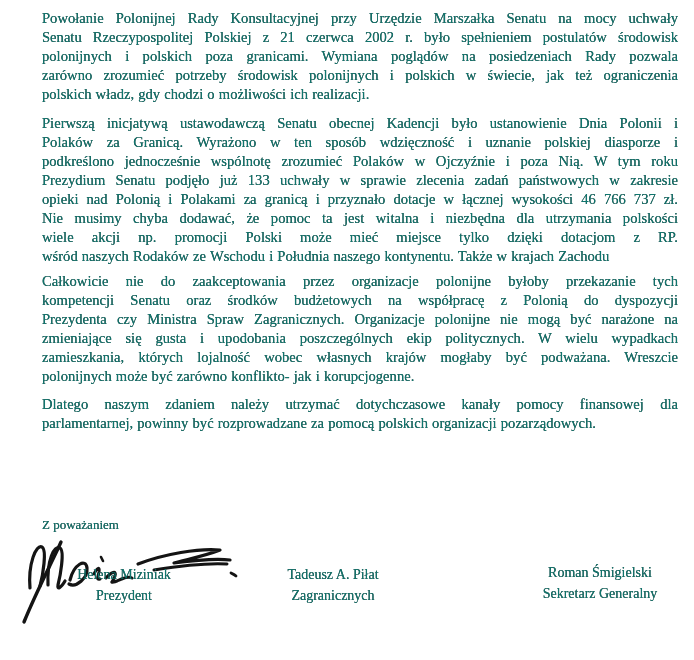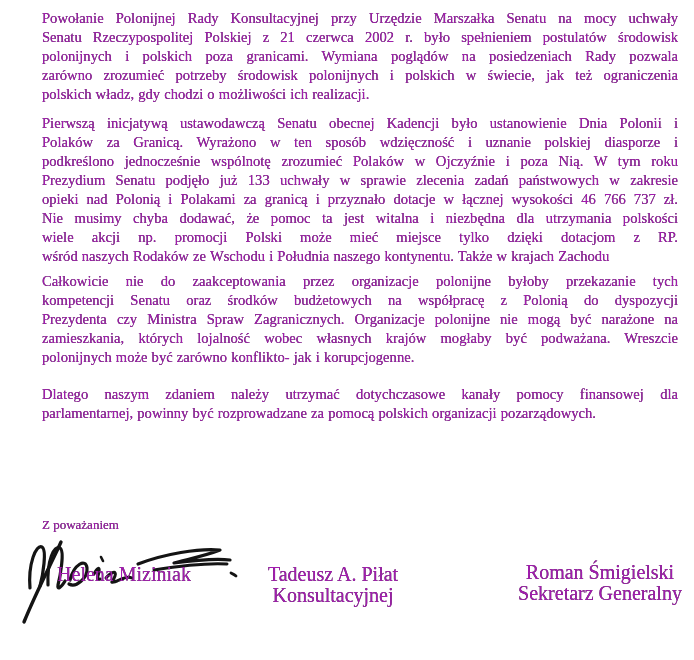--- a/index.html
+++ b/index.html
@@ -2,34 +2,34 @@
 <html><head>
 <meta charset="utf-8">
 <style>
   html,body{margin:0;padding:0;background:#e8e8e8;}
   .page{
     position:relative;
     width:694px;height:660px;
     background:#ffffff;
     overflow:hidden;
     font-family:"Liberation Serif","DejaVu Serif",serif;
-    color:#a21caf;
+    color:#0f766e;
   }
   .body-text{
     position:absolute;
     left:42px;top:9px;width:636px;
     font-size:14.6px;
     line-height:19px;
     text-shadow:0 0 0.5px rgba(0,0,0,0.8);
     word-spacing:0.5px;
   }
   .para{margin:0 0 9px 0;}
   .para:nth-of-type(1){margin-bottom:10px;}
   .para:nth-of-type(2){margin-bottom:6px;}
-  .para:nth-of-type(3){margin-bottom:18px;}
+  .para:nth-of-type(3){margin-bottom:9px;}
   .para:nth-of-type(4){margin-bottom:15px;}
   .line{
     text-align:justify;
     text-align-last:justify;
     white-space:nowrap;
   }
   .line:last-child{
     text-align-last:left;
     white-space:normal;
   }
@@ -38,21 +38,21 @@
     font-size:13px;
     text-shadow:0 0 0.5px rgba(0,0,0,0.8);
   }
   .signature-svg{
     position:absolute;left:14px;top:530px;
     width:240px;height:100px;
   }
   .sig-col{
     position:absolute;
     text-align:center;
-    font-size:20px;
+    font-size:14px;
     line-height:21px;
     text-shadow:0 0 0.5px rgba(0,0,0,0.8);
   }
   .sig-col-1{left:38px;top:564px;width:172px;}
   .sig-col-2{left:248px;top:564px;width:170px;}
   .sig-col-3{left:506px;top:562px;width:188px;}
   .sig-name{display:block;}
   .sig-title{display:block;}
 </style>
 </head>
@@ -75,20 +75,21 @@
         <div class="line">Prezydium Senatu podjęło już 133 uchwały w sprawie zlecenia zadań państwowych w zakresie</div>
         <div class="line">opieki nad Polonią i Polakami za granicą i przyznało dotacje w łącznej wysokości 46 766 737 zł.</div>
         <div class="line">Nie musimy chyba dodawać, że pomoc ta jest witalna i niezbędna dla utrzymania polskości</div>
         <div class="line">wiele akcji np. promocji Polski może mieć miejsce tylko dzięki dotacjom z RP.</div>
         <div class="line">wśród naszych Rodaków ze Wschodu i Południa naszego kontynentu. Także w krajach Zachodu</div>
       </div>
     <div class="para">
         <div class="line">Całkowicie nie do zaakceptowania przez organizacje polonijne byłoby przekazanie tych</div>
         <div class="line">kompetencji Senatu oraz środków budżetowych na współpracę z Polonią do dyspozycji</div>
         <div class="line">Prezydenta czy Ministra Spraw Zagranicznych. Organizacje polonijne nie mogą być narażone na</div>
+        <div class="line">zmieniające się gusta i upodobania poszczególnych ekip politycznych. W wielu wypadkach</div>
         <div class="line">zamieszkania, których lojalność wobec własnych krajów mogłaby być podważana. Wreszcie</div>
         <div class="line">polonijnych może być zarówno konflikto- jak i korupcjogenne.</div>
       </div>
     <div class="para">
         <div class="line">Dlatego naszym zdaniem należy utrzymać dotychczasowe kanały pomocy finansowej dla</div>
         <div class="line">parlamentarnej, powinny być rozprowadzane za pomocą polskich organizacji pozarządowych.</div>
       </div>
   </div>
 
   <div class="closing">Z poważaniem</div>
@@ -107,25 +108,26 @@
 
     <path d="M92,48 C97,42 103,40 101,46 C99,52 94,54 103,51 C110,48 114,46 118,48" stroke-width="3"></path>
 
     <path d="M124,34 C150,24 185,18 206,20 C191,26 170,30 160,33 C175,31 200,28 216,30" stroke-width="3.2"></path>
     <path d="M140,40 C165,36 196,33 213,34" stroke-width="3"></path>
     <path d="M217,43 C219,44 221,45 222,46" stroke-width="2.8"></path>
   </svg>
 
   <div class="sig-col sig-col-1">
     <span class="sig-name">Helena Miziniak</span>
+    <span class="sig-title">Prezydent</span>
   </div>
 
   <div class="sig-col sig-col-2">
     <span class="sig-name">Tadeusz A. Piłat</span>
-    <span class="sig-title">Konsultacyjnej</span>
+    <span class="sig-title">Zagranicznych</span>
   </div>
 
   <div class="sig-col sig-col-3">
     <span class="sig-name">Roman Śmigielski</span>
     <span class="sig-title">Sekretarz Generalny</span>
   </div>
 
 </div>
 
 </body></html>

